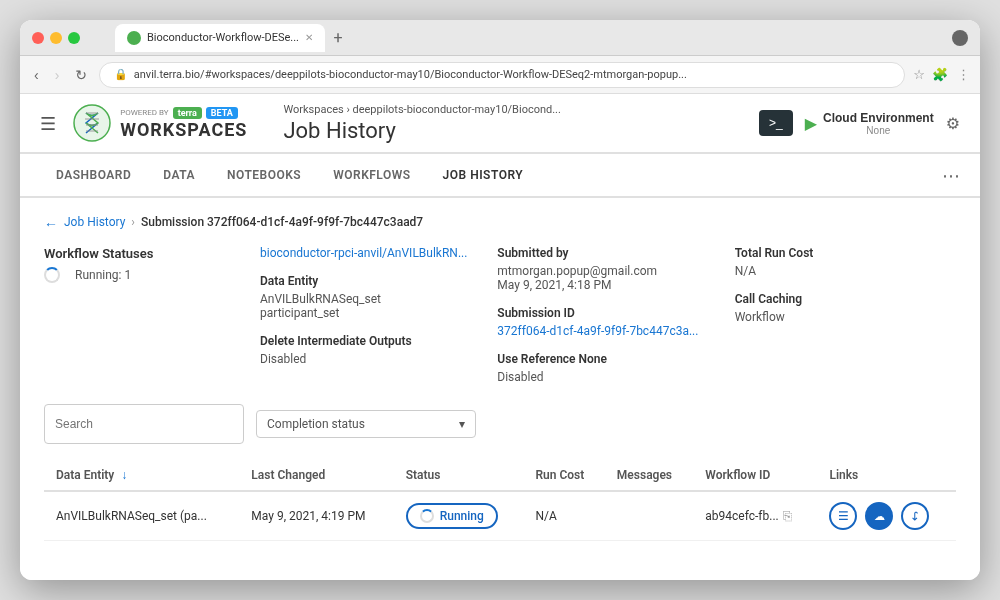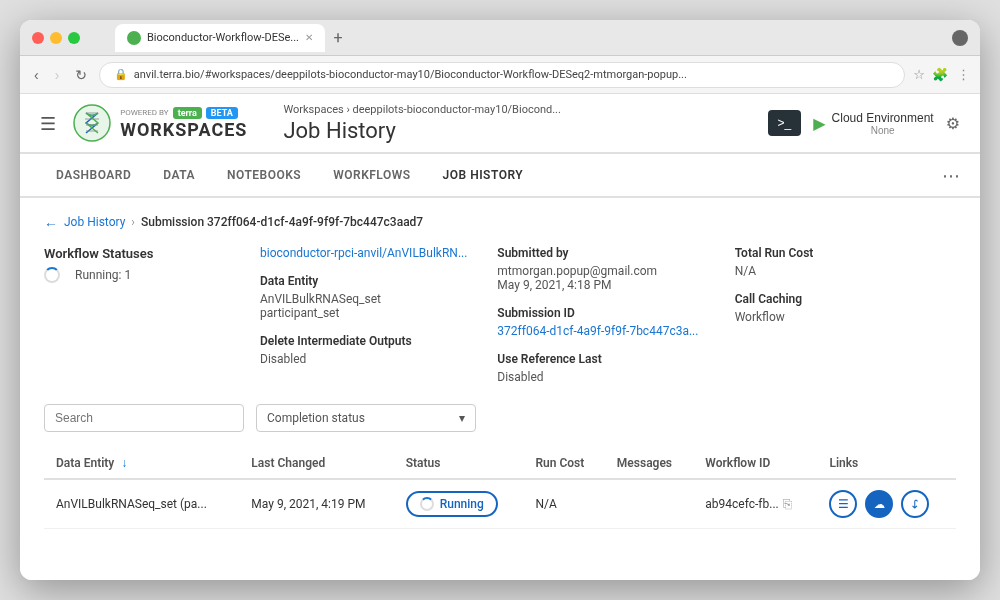--- a/index.html
+++ b/index.html
@@ -235,21 +235,21 @@
     
     .filter-row {
       display: flex;
       gap: 12px;
       margin-bottom: 16px;
       align-items: center;
     }
     .search-input {
       border: 1px solid #ccc;
       border-radius: 4px;
-      padding: 6px 10px;
+      padding: 12px 10px;
       font-size: 12px;
       width: 200px;
       color: #999;
     }
     .status-dropdown {
       border: 1px solid #ccc;
       border-radius: 4px;
       padding: 6px 10px;
       font-size: 12px;
       width: 220px;
@@ -382,21 +382,21 @@
       </div>
       <div class="page-title-large">Job History</div>
     </div>
     <div class="header-right">
       <button class="terminal-btn">
         <span>&gt;_</span>
       </button>
       <button class="cloud-env-btn">
         <span class="cloud-env-icon">▶</span>
         <div>
-          <div style="font-size:12px;font-weight:400;">Cloud Environment</div>
+          <div style="font-size:12px;font-weight:700;">Cloud Environment</div>
           <div style="font-size:10px;color:#888;text-align:center;">None</div>
         </div>
       </button>
       <button class="gear-icon-btn">⚙</button>
     </div>
   </div>
 
   <div class="nav-tabs">
     <div class="nav-tab">DASHBOARD</div>
     <div class="nav-tab">DATA</div>
@@ -444,21 +444,21 @@
         <div style="margin-bottom:14px;">
           <div class="info-label">Submitted by</div>
           <div class="info-value">mtmorgan.popup@gmail.com</div>
           <div class="info-value">May 9, 2021, 4:18 PM</div>
         </div>
         <div style="margin-bottom:14px;">
           <div class="info-label">Submission ID</div>
           <div class="info-value" style="color:#1976d2;cursor:pointer;">372ff064-d1cf-4a9f-9f9f-7bc447c3a...</div>
         </div>
         <div>
-          <div class="info-label">Use Reference Last</div>
+          <div class="info-label">Use Reference None</div>
           <div class="info-value">Disabled</div>
         </div>
       </div>
 
       <div>
         <div style="margin-bottom:14px;">
           <div class="info-label">Total Run Cost</div>
           <div class="info-value">N/A</div>
         </div>
         <div>

